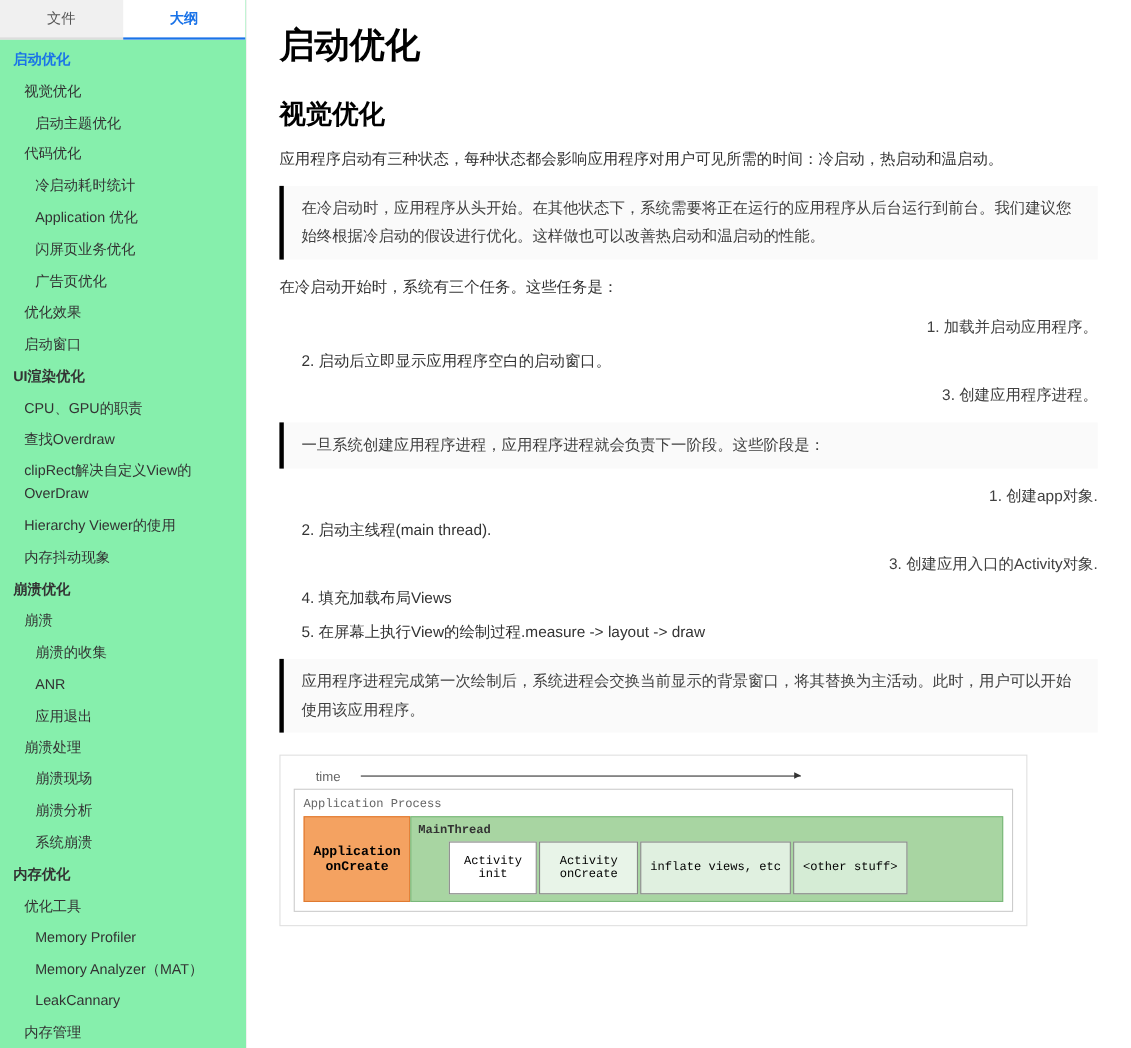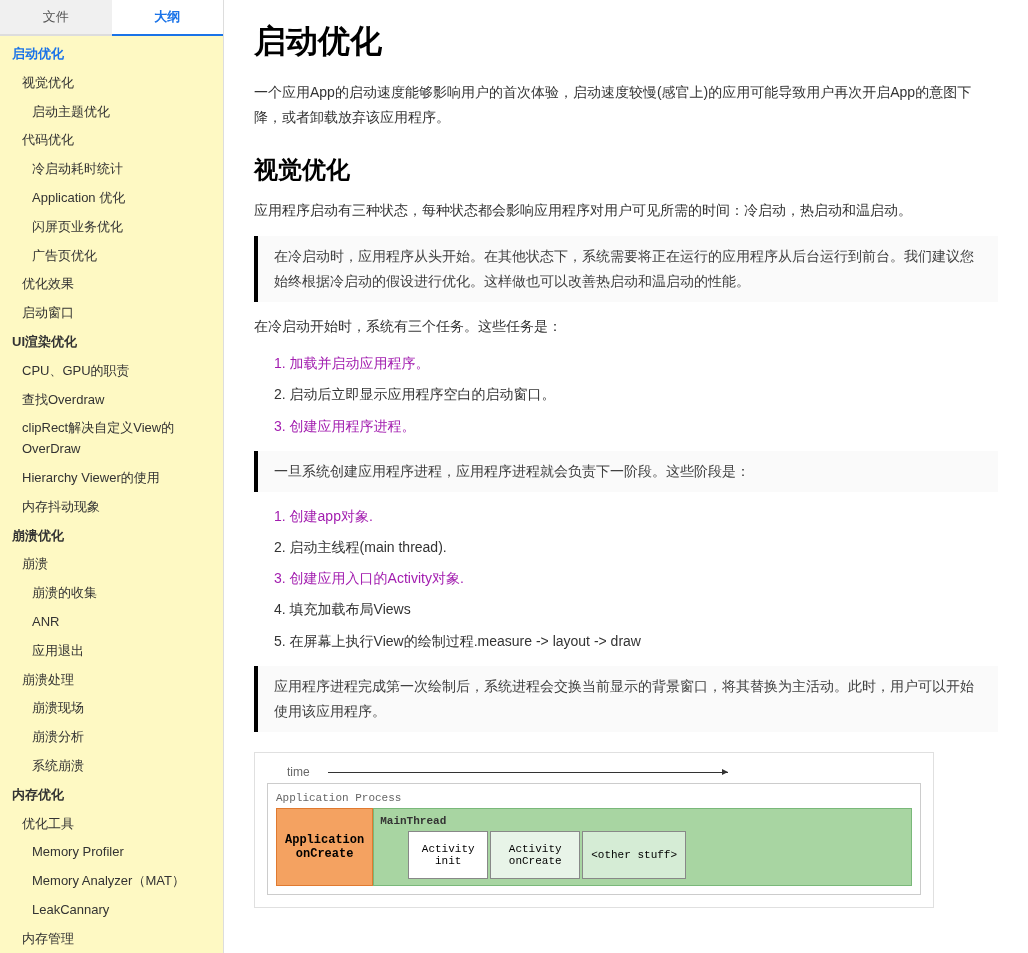--- a/index.html
+++ b/index.html
@@ -2,21 +2,21 @@
 <html><head>
   <meta charset="utf-8">
   <style>
     * { box-sizing: border-box; margin: 0; padding: 0; }
     body { font-family: 'Microsoft YaHei', 'SimHei', Arial, sans-serif; font-size: 14px; display: flex; height: 953px; overflow: hidden; background: #fff; }
 
     
     .sidebar {
       width: 224px;
       min-width: 224px;
-      background: #fef9c3;
+      background: #86efac;
       border-right: 1px solid #ddd;
       display: flex;
       flex-direction: column;
       overflow-y: auto;
       height: 953px;
     }
 
     .sidebar-tabs {
       display: flex;
       border-bottom: 2px solid #ddd;
@@ -104,21 +104,21 @@
       margin: 8px 0 8px 20px;
     }
 
     .numbered-item {
       margin: 6px 0;
       font-size: 14px;
       color: #333;
       line-height: 1.8;
     }
 
-    .numbered-item.blue { color: #a21caf; }
+    .numbered-item.blue { color: #404040; text-align: right; }
 
     .diagram-container {
       margin-top: 20px;
       border: 1px solid #e0e0e0;
       background: #fff;
       padding: 12px;
       max-width: 680px;
     }
 
     .time-label {
@@ -259,21 +259,20 @@
       <div class="nav-item level3">Memory Analyzer（MAT）</div>
       <div class="nav-item level3">LeakCannary</div>
       <div class="nav-item level2">内存管理</div>
     </nav>
 </div>
 
 <div class="main-content">
 
   <h1 class="main-title">启动优化</h1>
 
-  <p class="main-para">一个应用App的启动速度能够影响用户的首次体验，启动速度较慢(感官上)的应用可能导致用户再次开启App的意图下降，或者卸载放弃该应用程序。</p>
 
   <h2 class="main-subtitle">视觉优化</h2>
 
   <p class="main-para">应用程序启动有三种状态，每种状态都会影响应用程序对用户可见所需的时间：冷启动，热启动和温启动。</p>
 
   <div class="blockquote">
     <span>在冷启动时，应用程序从头开始。在其他状态下，系统需要将正在运行的应用程序从后台运行到前台。我们建议您始终根据冷启动的假设进行优化。这样做也可以改善热启动和温启动的性能。</span>
   </div>
 
   <p class="main-para">在冷启动开始时，系统有三个任务。这些任务是：</p>
@@ -312,20 +311,21 @@
           <span>Application</span>
           <span>onCreate</span>
         </div>
         <div class="main-thread-section">
           <div class="main-thread-label">MainThread</div>
           <div class="thread-boxes" id="thread-boxes">
               <div class="thread-box activity-init" style="white-space: pre-line;">Activity
 init</div>
               <div class="thread-box activity-oncreate" style="white-space: pre-line;">Activity
 onCreate</div>
+              <div class="thread-box inflate-views" style="white-space: pre-line;">inflate views, etc</div>
               <div class="thread-box other-stuff" style="white-space: pre-line;">&lt;other stuff&gt;</div>
             </div>
         </div>
       </div>
     </div>
   </div>
 
 </div>
 
 </body></html>

